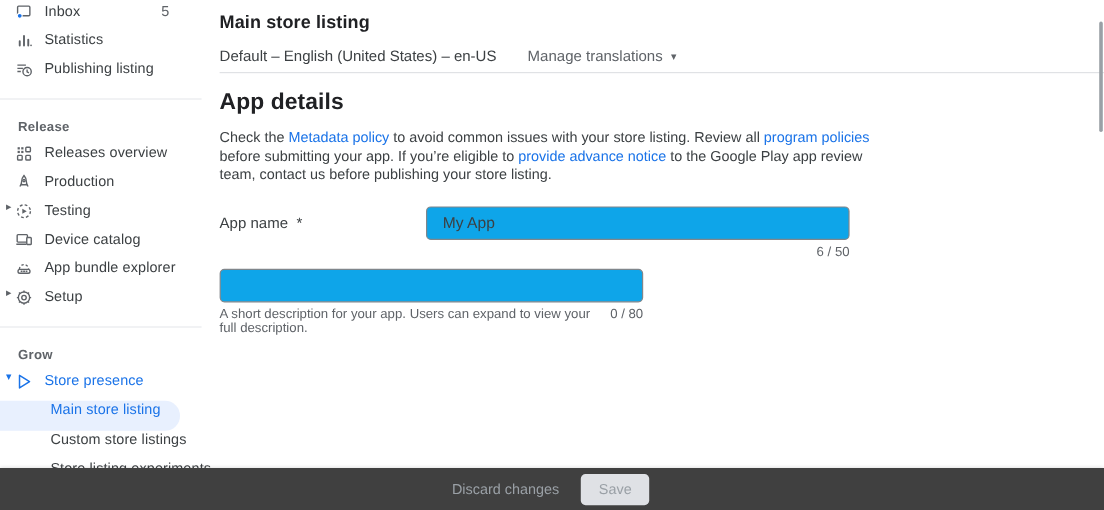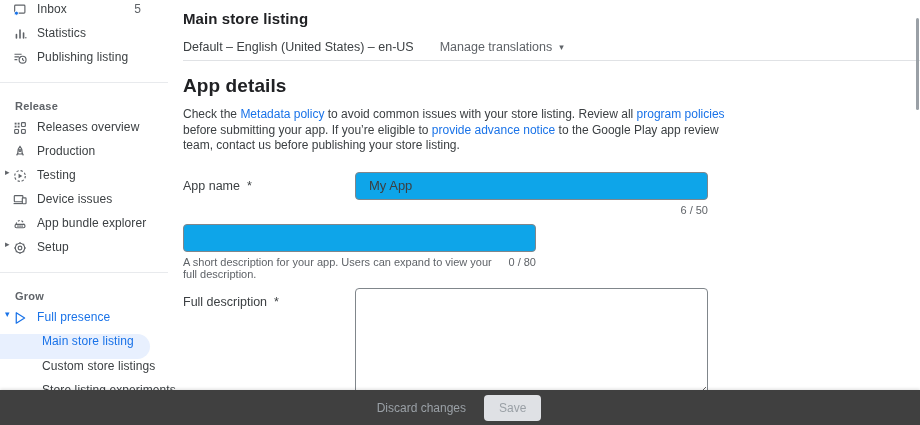--- a/index.html
+++ b/index.html
@@ -141,21 +141,21 @@
 
     <div class="sb-row">
       <span class="sb-caret"></span>
       <span class="sb-icon">
         <svg viewBox="0 0 18 18" width="16" height="16" fill="none" stroke="#5f6368" stroke-width="1.3">
           <rect x="2.6" y="4" width="9.6" height="7" rx="0.8"></rect>
           <path d="M1.8 13 h9.4"></path>
           <rect x="11.6" y="6.6" width="4.2" height="6.6" rx="0.8" fill="#ffffff"></rect>
         </svg>
       </span>
-      <span class="sb-label">Device issues</span>
+      <span class="sb-label">Device catalog</span>
     </div>
 
     <div class="sb-row">
       <span class="sb-caret"></span>
       <span class="sb-icon">
         <svg viewBox="0 0 18 18" width="16" height="16" fill="none" stroke="#5f6368" stroke-width="1.3">
           <path d="M4.7 9.4 a4.3 4.3 0 0 1 8.6 0" stroke-dasharray="2.2 1.9"></path>
           <rect x="3.4" y="9.5" width="11.2" height="3.7" rx="1.7"></rect>
           <rect x="5.9" y="10.6" width="1.7" height="1.5" fill="#5f6368" stroke="none"></rect>
           <rect x="8.2" y="10.6" width="1.7" height="1.5" fill="#5f6368" stroke="none"></rect>
@@ -180,21 +180,21 @@
     <div class="sb-divider"></div>
     <div class="sb-header">Grow</div>
 
     <div class="sb-row parent">
       <span class="sb-caret blue">▾</span>
       <span class="sb-icon">
         <svg viewBox="0 0 18 18" width="16" height="16" fill="none" stroke="#1a73e8" stroke-width="1.4" stroke-linejoin="round">
           <path d="M4.8 3.1 V14.9 L14.2 9 Z"></path>
         </svg>
       </span>
-      <span class="sb-label">Full presence</span>
+      <span class="sb-label">Store presence</span>
     </div>
 
     <div class="sb-row sb-sub selected">
       <span class="sb-label">Main store listing</span>
     </div>
 
     <div class="sb-row sb-sub">
       <span class="sb-label">Custom store listings</span>
     </div>
 
@@ -239,31 +239,20 @@
       <div class="form-row">
         <div class="frow-field">
           <input class="text-input" type="text" value="" style="">
           <div class="field-meta">
             <span class="helper">A short description for your app. Users can expand to view your full description.</span>
             <span class="counter">0 / 80</span>
           </div>
         </div>
       </div>
 
-      <div class="form-row">
-        <div class="frow-label">
-          <span>Full description</span><span class="req">*</span>
-        </div>
-        <div class="frow-field">
-          <textarea class="textarea-input" style=""></textarea>
-          <div class="field-meta">
-            <span class="counter">0 / 4000</span>
-          </div>
-        </div>
-      </div>
 
     </div>
   </main>
 
   <div class="scroll-thumb"></div>
 
   <footer class="footer-bar">
     <button class="discard-btn">Discard changes</button>
     <button class="save-btn">Save</button>
   </footer>

